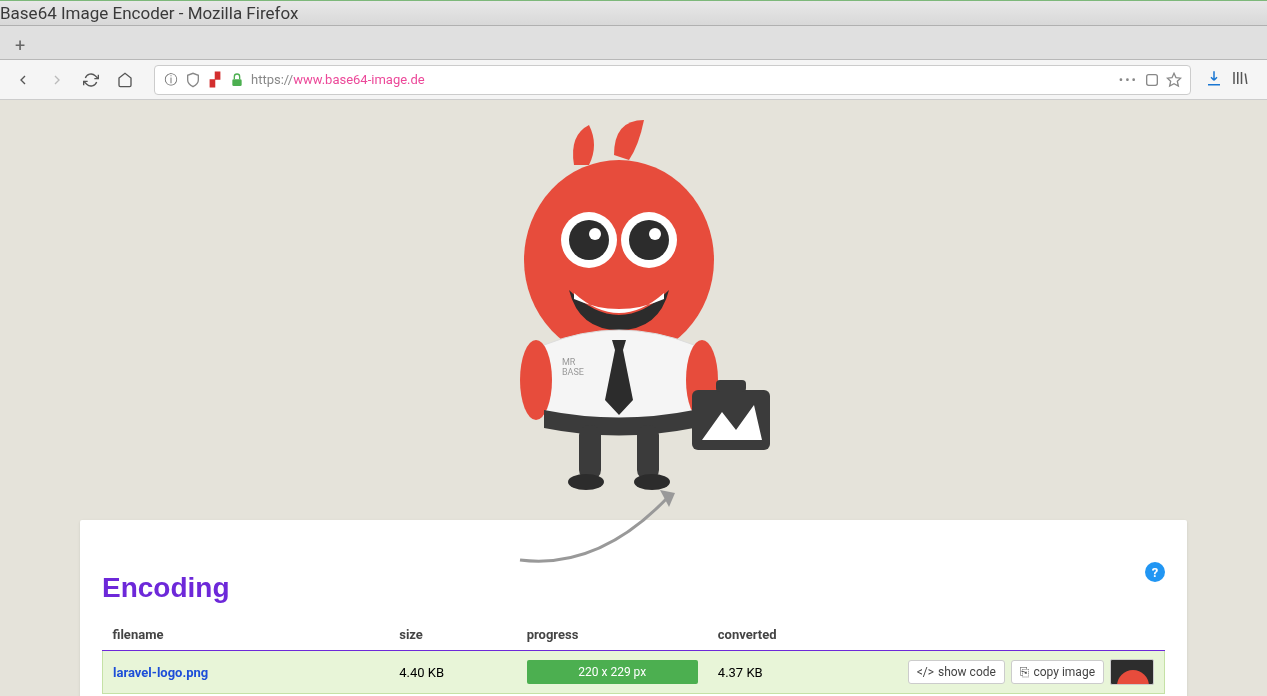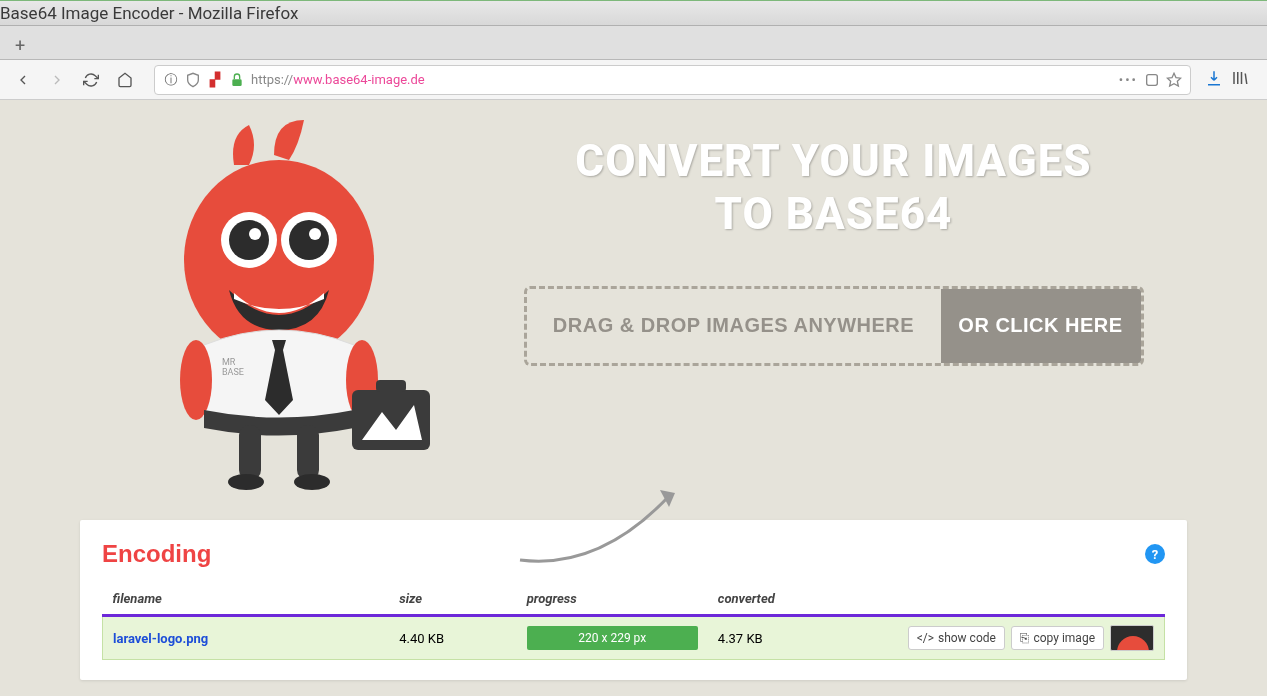--- a/index.html
+++ b/index.html
@@ -30,24 +30,24 @@
 .hero-right { width:620px; padding-top:25px; }
 .hero-title { font-family:"Arial Narrow",sans-serif; font-size:44px; font-weight:800; color:#fff; text-shadow:1px 1px 2px rgba(0,0,0,0.25); text-align:center; line-height:1.2; letter-spacing:1px; }
 .dropzone { margin-top:45px; height:80px; border:3px dashed #aaa59a; border-radius:6px; display:flex; align-items:stretch; overflow:hidden; }
 .dz-text { flex:1; display:flex; align-items:center; justify-content:center; font-size:20px; font-weight:800; color:#95918a; font-family:"Arial Narrow",sans-serif; letter-spacing:0.5px; }
 .dz-btn { width:200px; background:#95918a; color:#fff; display:flex; align-items:center; justify-content:center; font-size:20px; font-weight:800; font-family:"Arial Narrow",sans-serif; letter-spacing:0.5px; cursor:pointer; }
 .arrow-swish { position:absolute; left:510px; top:380px; width:200px; height:90px; }
 .arrow-swish svg { width:100%; height:100%; }
 
 .panel { background:#fff; margin:20px 80px 0 80px; border-radius:2px; box-shadow:0 1px 3px rgba(0,0,0,0.1); padding:20px 22px 20px 22px; }
 .panel-head { display:flex; align-items:center; justify-content:space-between; margin-bottom:15px; }
-.panel-title { font-family:"Arial Narrow",sans-serif; font-size:24px; font-weight:800; color:#ef4444; }
+.panel-title { font-family:"Arial Narrow",sans-serif; font-size:28px; font-weight:800; color:#6d28d9;margin-top:32px; }
 .help-icon { width:20px; height:20px; border-radius:50%; background:#2196f3; color:#fff; display:flex; align-items:center; justify-content:center; font-size:13px; font-weight:bold; cursor:pointer; }
 .tbl { width:100%; border-collapse:collapse; font-size:13px; }
-.tbl th { text-align:left; font-weight:bold; color:#444; padding:8px 10px; border-bottom:3px solid #6d28d9;font-style:italic; }
+.tbl th { text-align:left; font-weight:bold; color:#444; padding:8px 10px; border-bottom:1px solid #6d28d9; }
 .tbl td { padding:8px 10px; }
 .tbl tr.datarow { background:#e8f5d8; border:1px solid #c5e1a5; }
 .tbl tr.datarow td:first-child { font-weight:bold; color:#1d4ed8; }
 .progress-bar { background:#4caf50; color:#fff; text-align:center; padding:5px 0; border-radius:2px; font-size:12px; }
 .actions { display:flex; gap:6px; align-items:center; justify-content:flex-end; }
 .btn-sm { background:#fff; border:1px solid #ccc; border-radius:3px; padding:4px 8px; font-size:12px; display:flex; align-items:center; gap:4px; cursor:pointer; color:#444; }
 .thumb { width:44px; height:26px; background:#2d2d2d; border:1px solid #ccc; border-radius:2px; position:relative; overflow:hidden; }
 .thumb::after { content:""; position:absolute; bottom:-18px; left:6px; width:32px; height:32px; background:#e74c3c; border-radius:50%; }
 </style>
 </head>
@@ -152,30 +152,20 @@
         <ellipse cx="122" cy="372" rx="18" ry="8" fill="#2c2c2c"></ellipse>
         <ellipse cx="188" cy="372" rx="18" ry="8" fill="#2c2c2c"></ellipse>
 
         <rect x="228" y="280" width="78" height="60" rx="6" fill="#3b3b3b"></rect>
         <rect x="252" y="270" width="30" height="12" rx="4" fill="#3b3b3b"></rect>
         <polygon points="238,330 258,302 272,320 290,295 298,330" fill="#fff"></polygon>
 
         <text x="98" y="255" font-size="9" fill="#999" font-family="Arial">MR</text>
         <text x="98" y="265" font-size="9" fill="#999" font-family="Arial">BASE</text>
       </svg>
-    </div>
-    <div class="hero-right">
-      <div class="hero-title">
-        <div>CONVERT YOUR IMAGES</div>
-        <div>TO BASE64</div>
-      </div>
-      <div class="dropzone">
-        <div class="dz-text">DRAG &amp; DROP IMAGES ANYWHERE</div>
-        <div class="dz-btn">OR CLICK HERE</div>
-      </div>
     </div>
     <div class="arrow-swish">
       <svg viewBox="0 0 200 90">
           <path d="M10 80 Q 90 90 160 15" fill="none" stroke="#999" stroke-width="3"></path>
           <path d="M150 10 l15 3 l-6 14 z" fill="#999"></path>
         </svg>
     </div>
   </div>
 
   <div class="panel">

